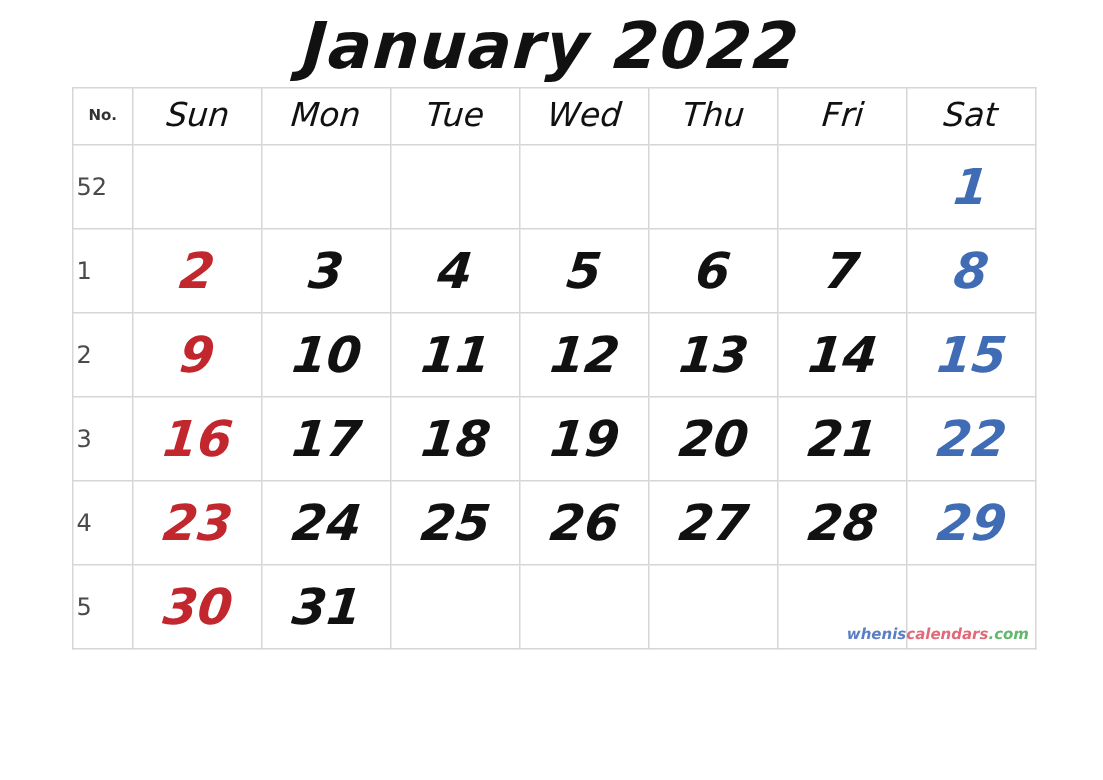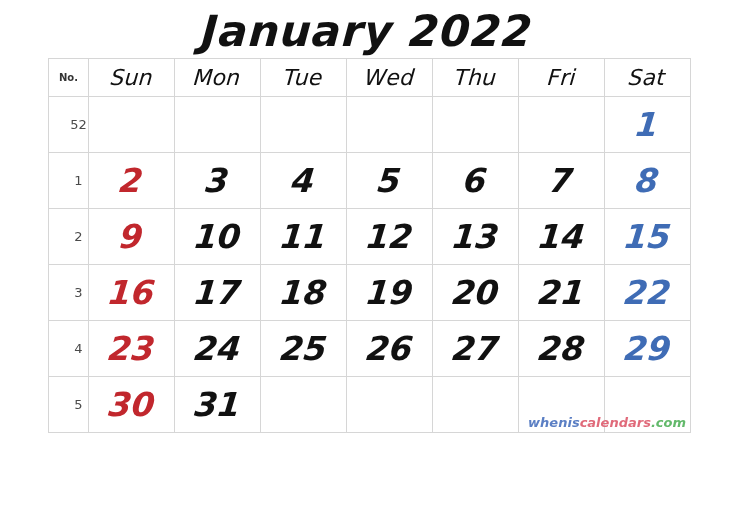--- a/index.html
+++ b/index.html
@@ -81,26 +81,26 @@
     color: #333333;
     margin-top: 23px;
   }
   thead th.wknum-head .hdr-txt { transform: none; }
 
   
   tbody tr { height: 56px; }
   tbody tr.last-row { height: 56px; }
 
   td.wknum {
-    font-size: 13px;
+    font-size: 16px;
     color: #4a4a4a;
     font-weight: 400;
     font-style: normal;
-    text-align: center;
-    padding-left: 20px;
+    text-align: left;
+    padding-left: 2px;
   }
 
   td.daycell {
     position: relative;
     font-family: "DejaVu Sans", sans-serif;
     font-size: 33px;
     font-weight: 700;
     font-style: italic;
     color: #111111;
     line-height: 1;
@@ -113,21 +113,21 @@
   td.daycell.sat  { color: #3f6cb5; }
   td.daycell.weekday { color: #111111; }
   td.daycell.empty .num { visibility: hidden; }
 
   
   .watermark {
     position: absolute;
     right: 4px;
     bottom: 3px;
     font-family: "DejaVu Sans", sans-serif;
-    font-size: 13px;
+    font-size: 10px;
     font-weight: 700;
     font-style: italic;
     letter-spacing: 0px;
     white-space: nowrap;
     line-height: 1;
   }
   .watermark .w1 { color: #5b7fc4; }
   .watermark .w2 { color: #e06a7a; }
   .watermark .w3 { color: #63b96b; }
 </style>

